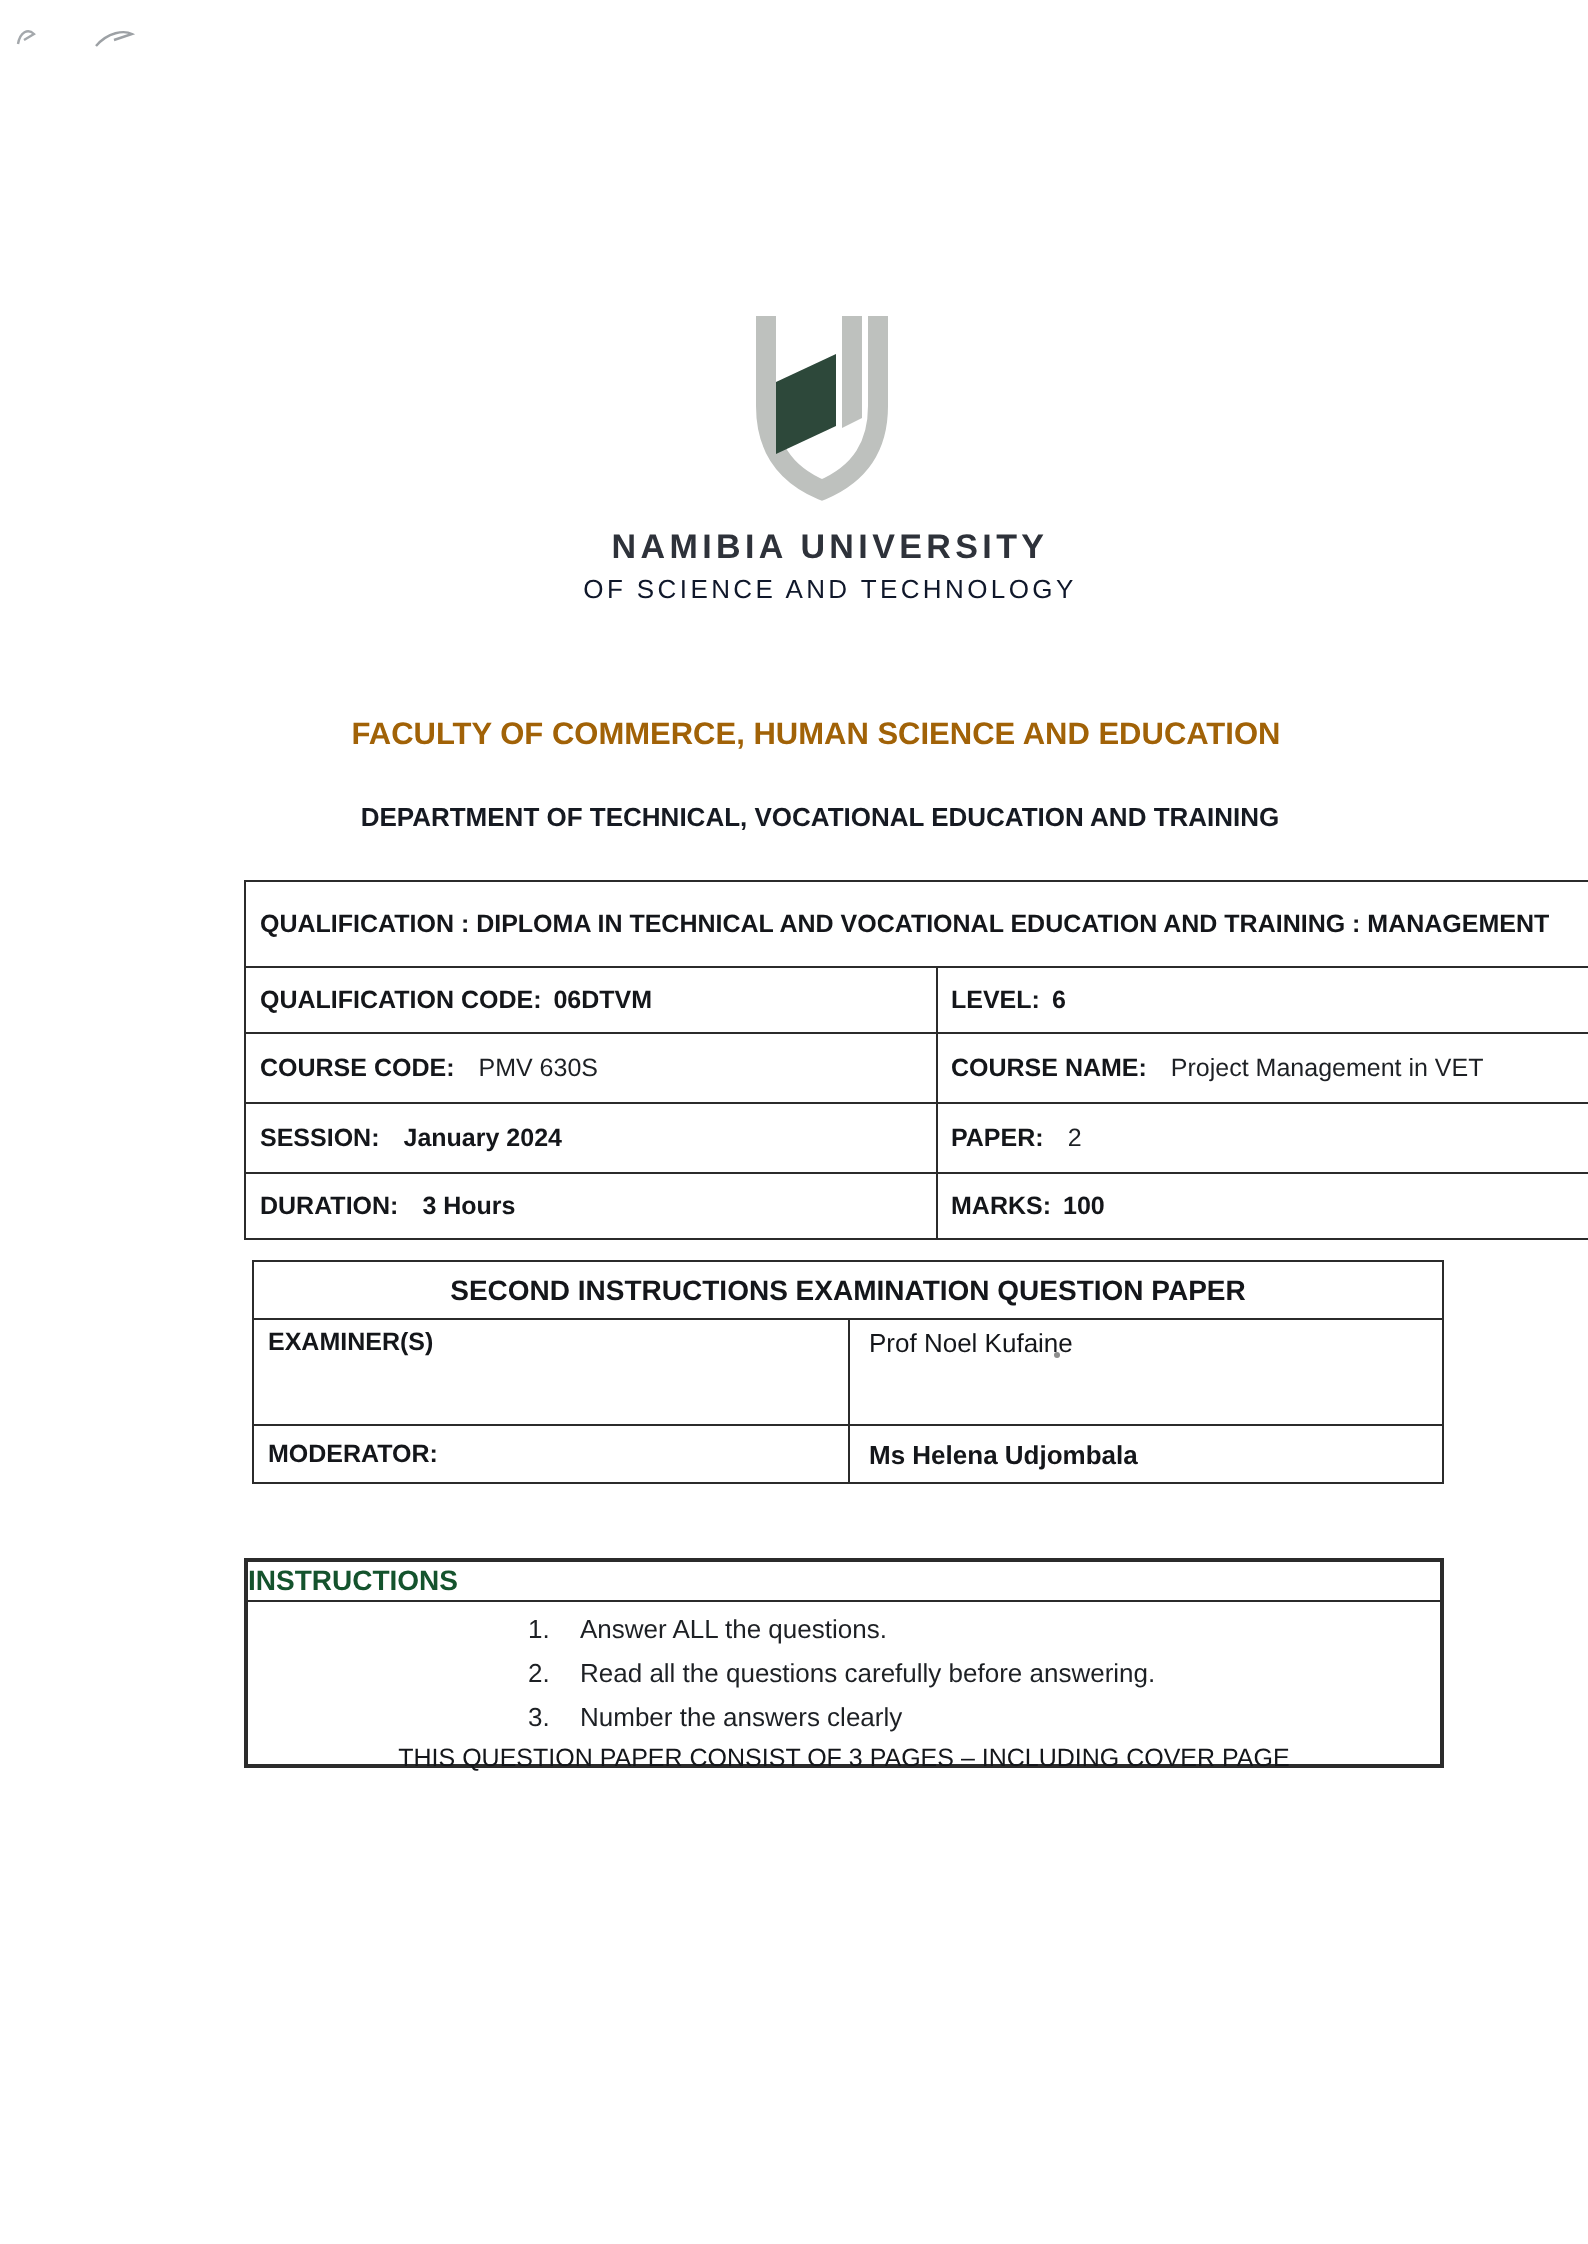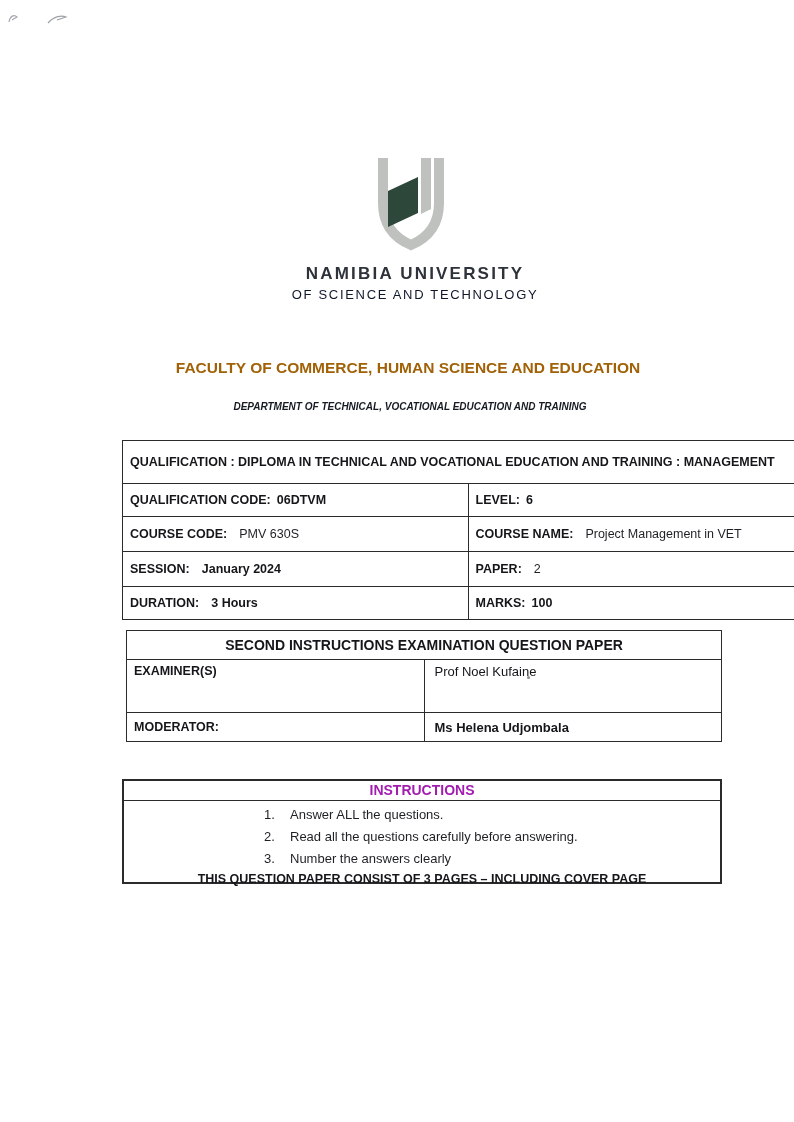--- a/index.html
+++ b/index.html
@@ -20,21 +20,21 @@
     position:absolute; left:215px; top:287px; width:400px; text-align:center;
     font-size:13px; letter-spacing:1.7px; color:#0f172a;
   }
   
   .faculty{
     position:absolute; left:108px; top:359px; width:600px; text-align:center;
     font-weight:bold; font-size:15.5px; color:#a16207;
   }
   .dept{
     position:absolute; left:110px; top:401px; width:600px; text-align:center;
-    font-weight:bold; font-size:10px; color:#161a22;font-style:italic;
+    font-weight:bold; font-size:13px; color:#161a22;
   }
   
   table{border-collapse:collapse; table-layout:fixed;}
   .t1{position:absolute; left:122px; top:440px; width:692px;}
   .t1 td{
     border:1.5px solid #2b2b2b; padding:2px 7px;
     font-weight:bold; font-size:12.5px; vertical-align:middle; color:#14161a;
   }
   .t1 .qual{height:38px; line-height:17px;}
   .t1 .h28{height:28px;} .t1 .h30{height:30px;}
@@ -52,27 +52,27 @@
   .t2 .rowA{height:53px;} .t2 .rowB{height:29px;}
   .t2 .bold{font-weight:bold;}
   .dot-mark{position:absolute; left:527px; top:676px; width:3px; height:3px;
     background:#8d8d8d; border-radius:50%;}
   
   .instr{
     position:absolute; left:122px; top:779px; width:600px; height:105px;
     border:2px solid #2b2b2b; box-sizing:border-box;
   }
   .instr-title{
-    font-weight:bold; font-size:14px; text-align:center;
-    border-bottom:1.5px solid #2b2b2b; padding:1px 0 2px; color:#a21caf;
+    font-weight:bold; font-size:14px; text-align:left;
+    border-bottom:1.5px solid #2b2b2b; padding:1px 0 2px; color:#14532d;
   }
   .instr-item{margin:6px 0 0 140px; font-size:13px; line-height:16px; color:#1d2024;}
   .instr-item .n{display:inline-block; width:26px;}
   .instr-footer{
-    font-weight:bold; font-size:12.5px; text-align:center; margin-top:5px; color:#14161a;
+    font-weight:normal; font-size:12.5px; text-align:center; margin-top:5px; color:#14161a;
   }
 </style>
 </head>
 <body>
 
 <div class="page">
 
   <svg class="pen-marks" width="70" height="22" viewBox="0 0 70 22">
     <path d="M3,10 C4,4 8,2 11,5 L6,8" fill="none" stroke="#a4a8ac" stroke-width="1.2"></path>
     <path d="M42,11 C48,4 56,3 60,5 L51,8" fill="none" stroke="#9da1a5" stroke-width="1.2"></path>

